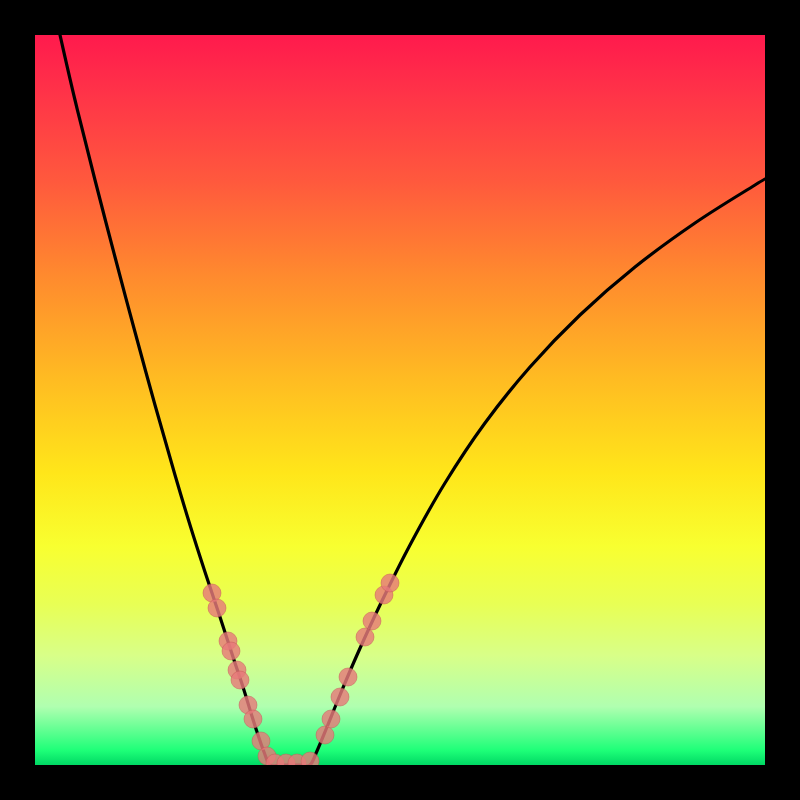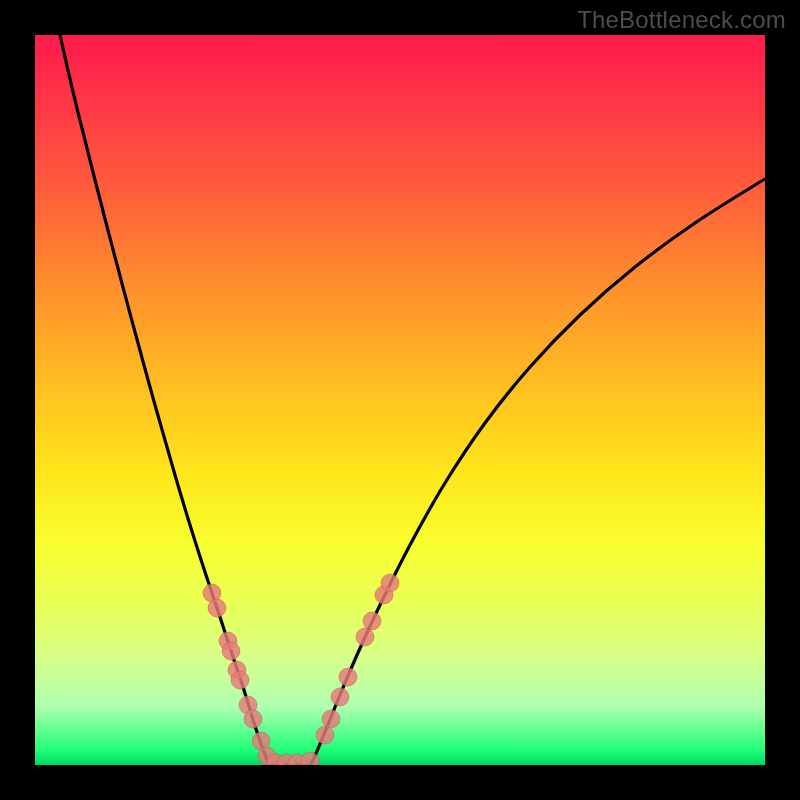--- a/index.html
+++ b/index.html
@@ -61,21 +61,20 @@
     fill: #e77a7a;
     fill-opacity: 0.82;
     stroke: #c95b5b;
     stroke-width: 0.5;
   }
 </style>
 </head>
 <body>
 
 <div class="frame">
-  <div class="watermark">TheBottleneck.com</div>
   <div class="plot">
     <svg class="curve" viewBox="0 0 730 730">
       <path id="curve-path" fill="none" stroke="#000" stroke-width="3.2" stroke-linecap="round" d="M 25 0 C 27.7 11.7, 33.7 38.900000000000006, 40 65 C 46.3 91.1, 52.8 116.74000000000001, 60 145 C 67.2 173.26, 72.8 194.64, 80 222 C 87.2 249.36, 92.8 270.36, 100 297 C 107.2 323.64, 112.8 344.26, 120 370 C 127.2 395.74, 133.7 418.4, 140 440 C 146.3 461.6, 149.6 472.54, 155 490 C 160.4 507.46, 164.6 520.44, 170 537 C 175.4 553.56, 179.96 566.7, 185 582 C 190.04 597.3, 193.86 609.4, 198 622 C 202.14 634.6, 204.76 641.92, 208 652 C 211.24 662.08, 213.3 669.36, 216 678 C 218.7 686.64, 220.66 692.98, 223 700 C 225.34 707.02, 226.84 711.6, 229 717 C 231.16 722.4, 232.12 727.66, 235 730 C 237.88 732.34, 241.4 730, 245 730 C 248.6 730, 251.4 730, 255 730 C 258.6 730, 261.4 730, 265 730 C 268.6 730, 271.94 732.52, 275 730 C 278.06 727.48, 278.94 722.84, 282 716 C 285.06 709.16, 287.86 702.08, 292 692 C 296.14 681.92, 299.6 672.96, 305 660 C 310.4 647.04, 314.8 636.2, 322 620 C 329.2 603.8, 335.46 589.8, 345 570 C 354.54 550.2, 363.3 531.96, 375 510 C 386.7 488.04, 396.5 469.96, 410 448 C 423.5 426.04, 434.7 408.88, 450 388 C 465.3 367.12, 477.9 351.44, 495 332 C 512.1 312.56, 526.1 298, 545 280 C 563.9 262, 579.3 248.56, 600 232 C 620.7 215.44, 638.4 202.76, 660 188 C 681.6 173.24, 707.4 157.92, 720 150 C 732.6 142.08, 728.2 145.08, 730 144"></path>
       <g id="markers">
           <circle cx="177" cy="558" r="9" class="marker"></circle>
           <circle cx="182" cy="573" r="9" class="marker"></circle>
           <circle cx="193" cy="606" r="9" class="marker"></circle>
           <circle cx="196" cy="616" r="9" class="marker"></circle>
           <circle cx="202" cy="635" r="9" class="marker"></circle>
           <circle cx="205" cy="645" r="9" class="marker"></circle>

